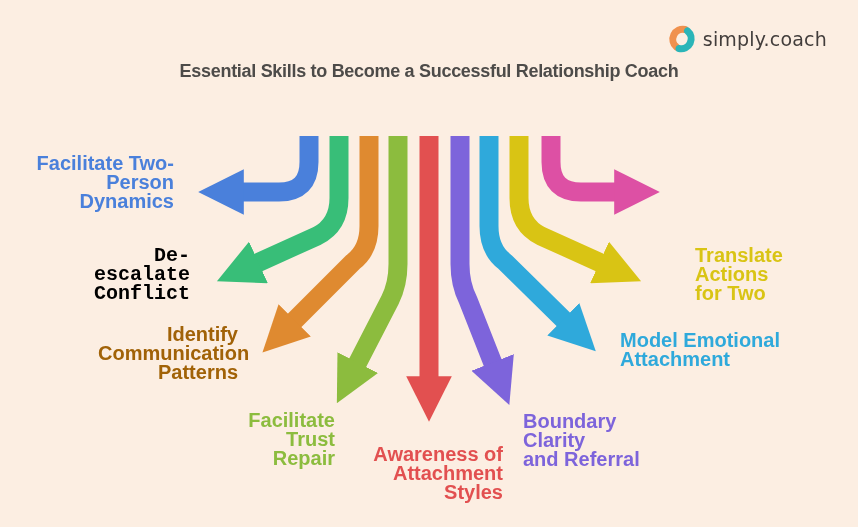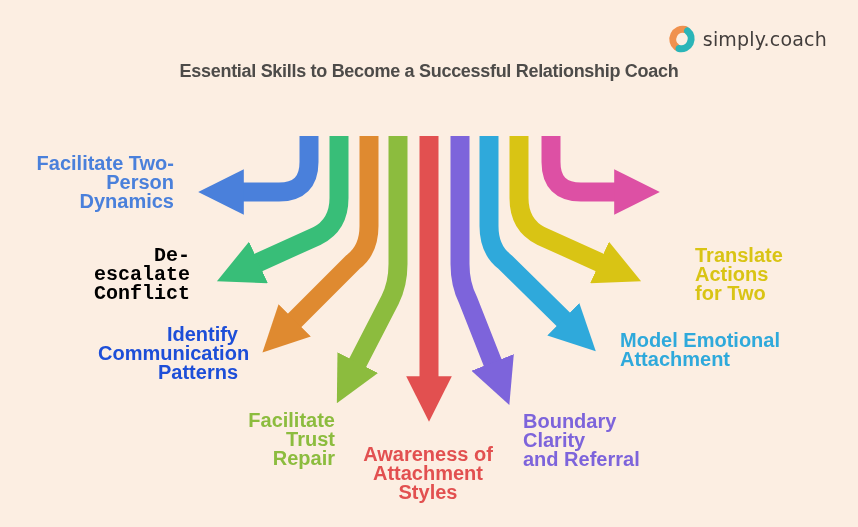--- a/index.html
+++ b/index.html
@@ -28,21 +28,21 @@
   }
   .arrows-svg{position:absolute;left:0;top:0;}
   .skill-label{
     position:absolute;
     font-size:20px;font-weight:bold;
     line-height:19px;
     white-space:pre-line;
   }
   .align-r{text-align:right;}
   .align-l{text-align:left;}
-  .align-c{text-align:center;}
+  .align-c{text-align:right;}
 </style>
 </head>
 <body>
 
 <div class="canvas" style="background: rgb(252, 238, 226);">
 
   <div class="logo">
     <svg width="28" height="28" viewBox="0 0 28 28">
       <path d="M17,4.5 A10,10 0 0 0 8.5,22" fill="none" stroke-width="7" stroke-linecap="round" stroke="#F0914E"></path>
       <path d="M11,23.5 A10,10 0 0 0 19.5,6" fill="none" stroke-width="7" stroke-linecap="round" stroke="#2BB5B8"></path>
@@ -96,21 +96,21 @@
       <path d="M551,136 L551,162 Q551,192 581,192 L618,192" marker-end="url(#ah8)" stroke="#DD50A4"></path>
     </g>
   </svg>
 
   <div class="skill-label align-r" style="left: 34px; top: 154px; width: 140px; color: rgb(74, 128, 219);">Facilitate Two-
 Person Dynamics</div>
 
   <div class="skill-label align-r" style="left: 70px; top: 246px; width: 120px; color: #000000; font-family: Liberation Mono, monospace;">De-escalate
 Conflict</div>
 
-  <div class="skill-label align-r" style="left: 98px; top: 325px; width: 140px; color: #1d4ed8;">Identify
+  <div class="skill-label align-r" style="left: 98px; top: 325px; width: 140px; color: #a16207;">Identify
 Communication
 Patterns</div>
 
   <div class="skill-label align-r" style="left: 195px; top: 411px; width: 140px; color: rgb(140, 188, 62);">Facilitate Trust
 Repair</div>
 
   <div class="skill-label align-c" style="left: 353px; top: 445px; width: 150px; color: rgb(226, 80, 80);">Awareness of
 Attachment
 Styles</div>
 

